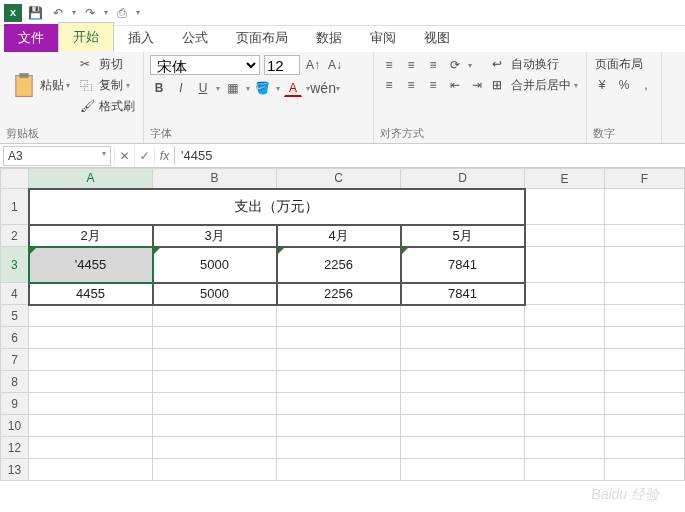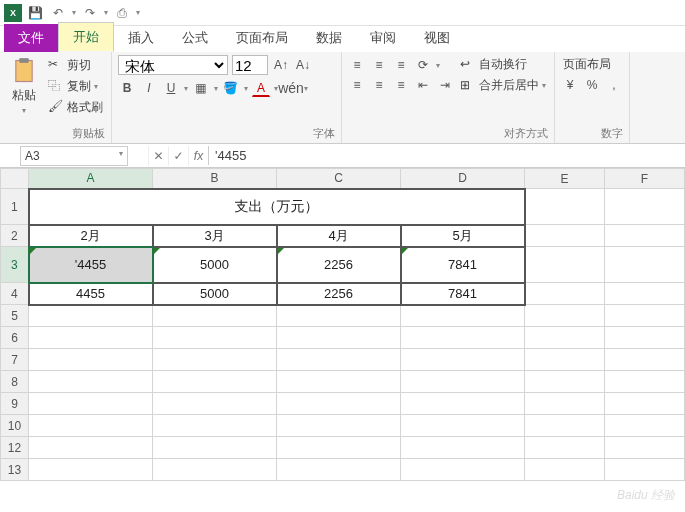--- a/index.html
+++ b/index.html
@@ -7,50 +7,50 @@
 .qat{height:26px;background:#fff;display:flex;align-items:center;padding:0 4px;gap:6px;border-bottom:1px solid #e0e0e0}
 .qat .xl{width:18px;height:18px;background:#217346;display:flex;align-items:center;justify-content:center;color:#fff;font-size:9px;font-weight:bold}
 .qat .ico{width:16px;height:16px;display:flex;align-items:center;justify-content:center;color:#666;cursor:pointer}
 .dd{font-size:8px;color:#888}
 .tabs{height:26px;background:#fff;display:flex;align-items:flex-end;padding-left:4px}
 .tab{padding:5px 14px;cursor:pointer;color:#444;font-size:13px}
 .tab.file{background:#a21caf;color:#fff}
 .tab.active{color:#217346;border:1px solid #ccc;border-bottom:1px solid #f5f5f5;background:#fef9c3}
 .ribbon{height:92px;background:#f5f5f5;border-bottom:1px solid #ccc;display:flex}
 .group{border-right:1px solid #ddd;padding:3px 6px 2px;display:flex;flex-direction:column;justify-content:space-between}
-.glabel{text-align:right;color:#777;font-size:11px;padding-top:2px}
+.glabel{text-align:left;color:#777;font-size:11px;padding-top:2px}
 .grow{display:flex;align-items:center;gap:4px}
 .gcol{display:flex;flex-direction:column;gap:2px}
 .btn{display:flex;align-items:center;gap:3px;padding:1px 2px;cursor:pointer;font-size:12px;color:#444}
 .btn svg,.btn .ic{width:16px;height:16px;flex-shrink:0}
-.bigbtn{display:flex;flex-direction:column;align-items:center;padding:2px 4px;cursor:pointer;gap:2px}
+.bigbtn{display:flex;flex-direction:row;align-items:center;padding:2px 4px;cursor:pointer;gap:2px}
 .bigbtn .ic{width:28px;height:28px}
 select,input.fsize{border:1px solid #bbb;background:#fff;font-size:15px;padding:1px 2px}
 .fontname{width:110px;height:20px}
 .fsize{width:36px;height:20px}
 .tool{width:18px;height:18px;display:flex;align-items:center;justify-content:center;border:1px solid transparent;cursor:pointer;color:#555;font-size:12px}
 .fbar{height:24px;border-bottom:1px solid #ccc;display:flex;align-items:center;background:#fff}
-.namebox{width:108px;border:1px solid #ccc;margin:20px;padding:2px 4px;font-size:12px;display:flex;justify-content:space-between}
+.namebox{width:108px;border:1px solid #ccc;margin:3px;padding:2px 4px;font-size:12px;display:flex;justify-content:space-between}
 .fbtn{width:20px;height:20px;display:flex;align-items:center;justify-content:center;border-left:1px solid #eee;color:#777;cursor:pointer}
 .fedit{flex:1;border-left:1px solid #ccc;padding:2px 6px;font-size:13px}
 .sheet{position:relative;overflow:hidden;height:342px}
 .gridwrap{position:absolute;top:0;left:0}
 table.grid{border-collapse:collapse}
 .grid th,.grid td{border:1px solid #d4d4d4;background:#fff;font-weight:normal;padding:0}
 .grid th{background:#f0f0f0;color:#555;font-size:12px;text-align:center}
 .colh{height:20px}
 .rowh{width:28px}
 .grid td{height:22px;font-size:13px;color:#222;text-align:center}
 .colA{width:124px}.colB{width:124px}.colC{width:124px}.colD{width:124px}.colE{width:80px}.colF{width:80px}
 .thickB{border:2px solid #555!important}
 .sel{background:#d8d8d8!important;outline:2px solid #217346;outline-offset:-1px}
 .tri{position:relative}
 .tri::before{content:"";position:absolute;top:0;left:0;border-top:6px solid #2a7a2a;border-right:6px solid transparent}
 .colh.active,.rowh.active{background:#d8e8dc;color:#217346}
-.wm{position:absolute;right:10px;bottom:6px;color:#ddd;font-size:12px;font-style:italic;pointer-events:none}
+.wm{position:absolute;right:26px;bottom:6px;color:#ddd;font-size:14px;font-style:italic;pointer-events:none}
 .r3{height:36px!important}
 </style>
 </head>
 <body>
 
 <div class="qat">
   <div class="xl">X</div>
   <div class="ico">💾</div>
   <div class="ico">↶</div>
     <span class="dd">▾</span>

